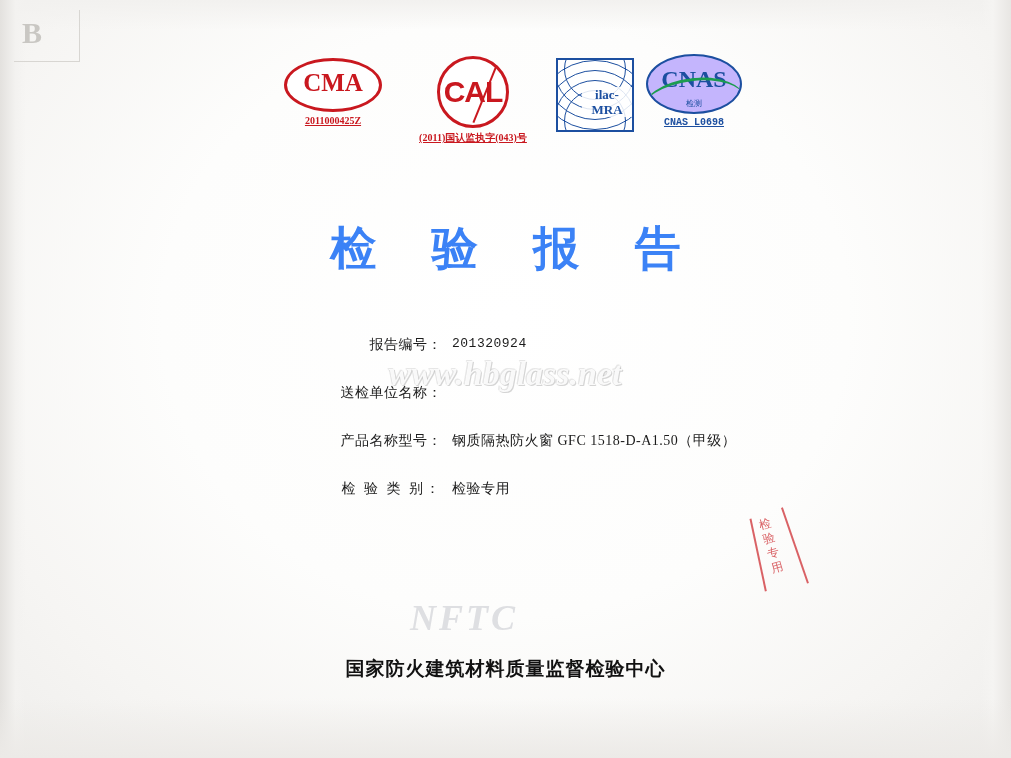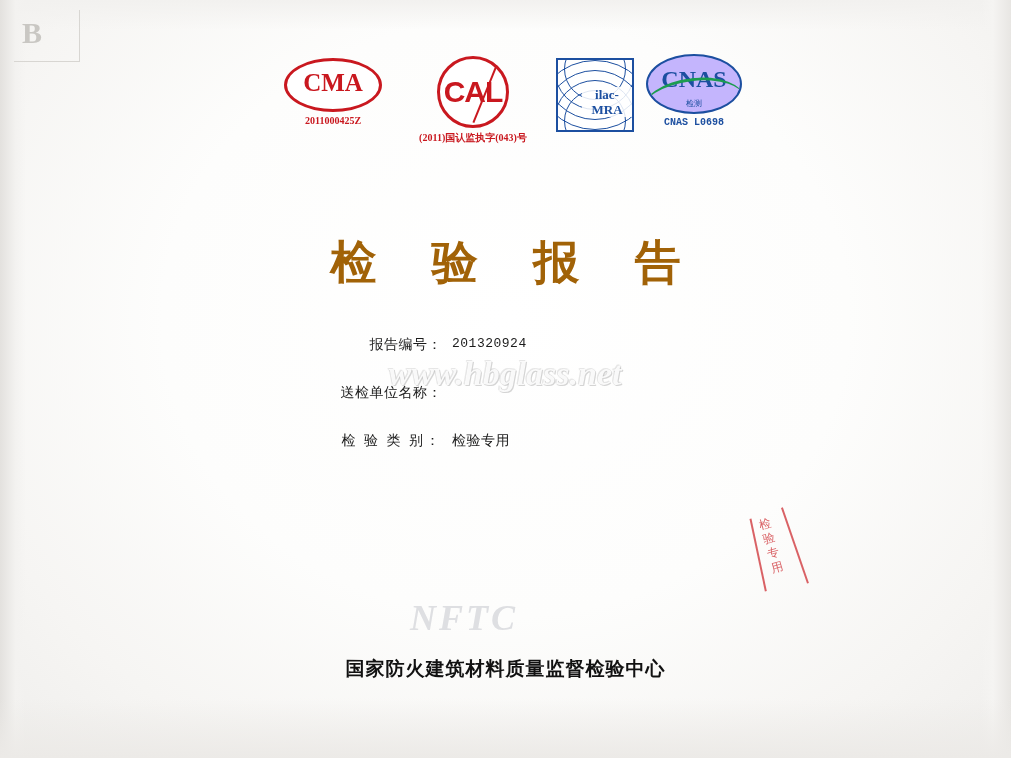--- a/index.html
+++ b/index.html
@@ -87,20 +87,21 @@
   .mark-item {
     position: absolute;
     text-align: center;
   }
   .mark-caption {
     font-size: 10px;
     font-family: "Liberation Serif", serif;
     font-weight: bold;
     margin-top: 3px;
     white-space: nowrap;
+    text-decoration: underline;
   }
 
   
   #mark-cma { left: 284px; top: 0; width: 98px; }
   .cma-oval {
     width: 92px;
     height: 48px;
     margin: 0 auto;
     border: 3px solid #c9181f;
     border-radius: 50%;
@@ -222,28 +223,28 @@
     text-align: center;
     font-size: 8px;
     color: #1c4fa0;
   }
   #mark-cnas .mark-caption { color: #1c4fa0; font-size: 10px; font-family: "Liberation Mono", monospace; }
 
   
   .doc-title {
     position: absolute;
     left: 0;
-    top: 232px;
+    top: 218px;
     width: 1011px;
     text-align: center;
     font-family: "Liberation Serif", serif;
     font-weight: bold;
     font-size: 46px;
     letter-spacing: 22px;
-    color: #a16207;
+    color: #3b82f6;
     text-indent: 22px;
   }
 
   
   .fields {
     position: absolute;
     left: 0;
     top: 336px;
     width: 1011px;
   }
@@ -413,20 +414,24 @@
 
     <div class="field-row" id="row-number">
       <span class="label">报告编号：</span>
       <span class="value">201320924</span>
     </div>
 
     <div class="field-row" id="row-unit">
       <span class="label">送检单位名称：</span>
     </div>
 
+    <div class="field-row" id="row-product">
+      <span class="label">产品名称型号：</span>
+      <span class="value">钢质隔热防火窗 GFC 1518-D-A1.50（甲级）</span>
+    </div>
 
     <div class="field-row" id="row-category">
       <span class="label">检 验 类 别：</span>
       <span class="value">检验专用</span>
     </div>
 
   </div>
 
   <div class="watermark">www.hbglass.net</div>
 

